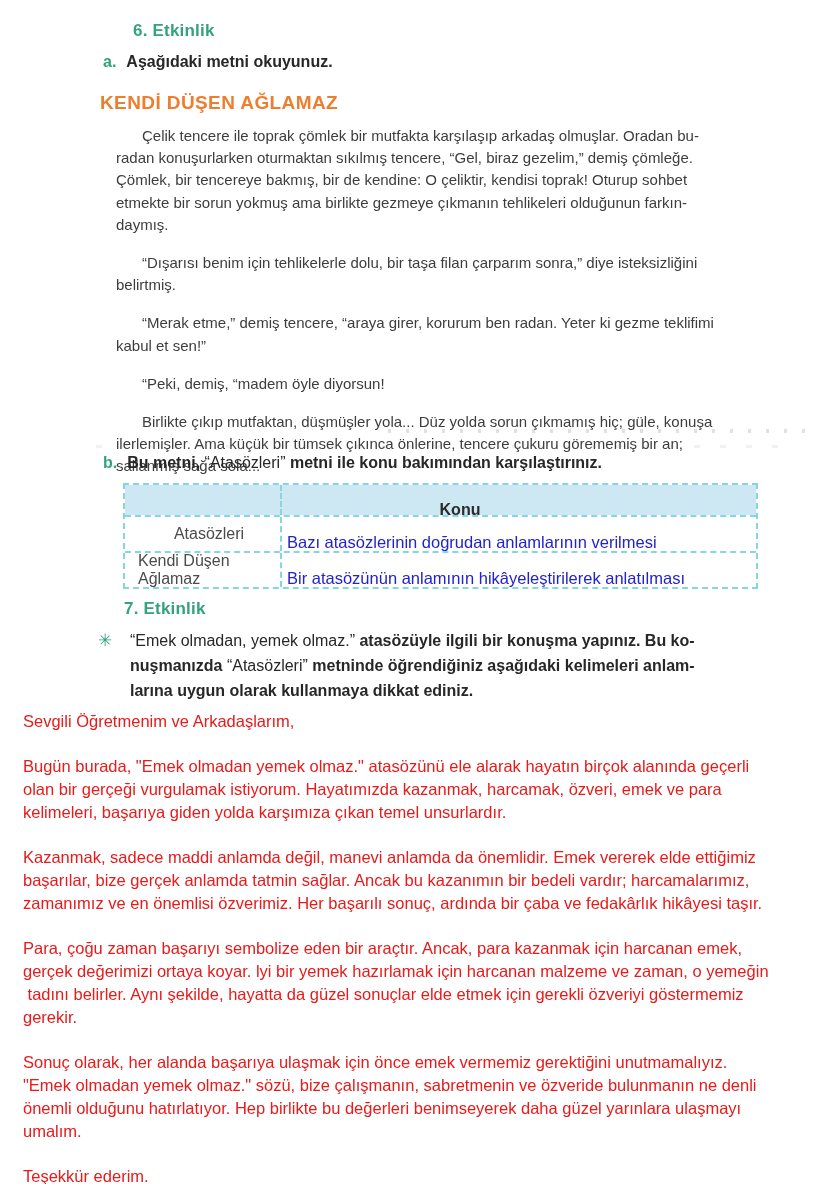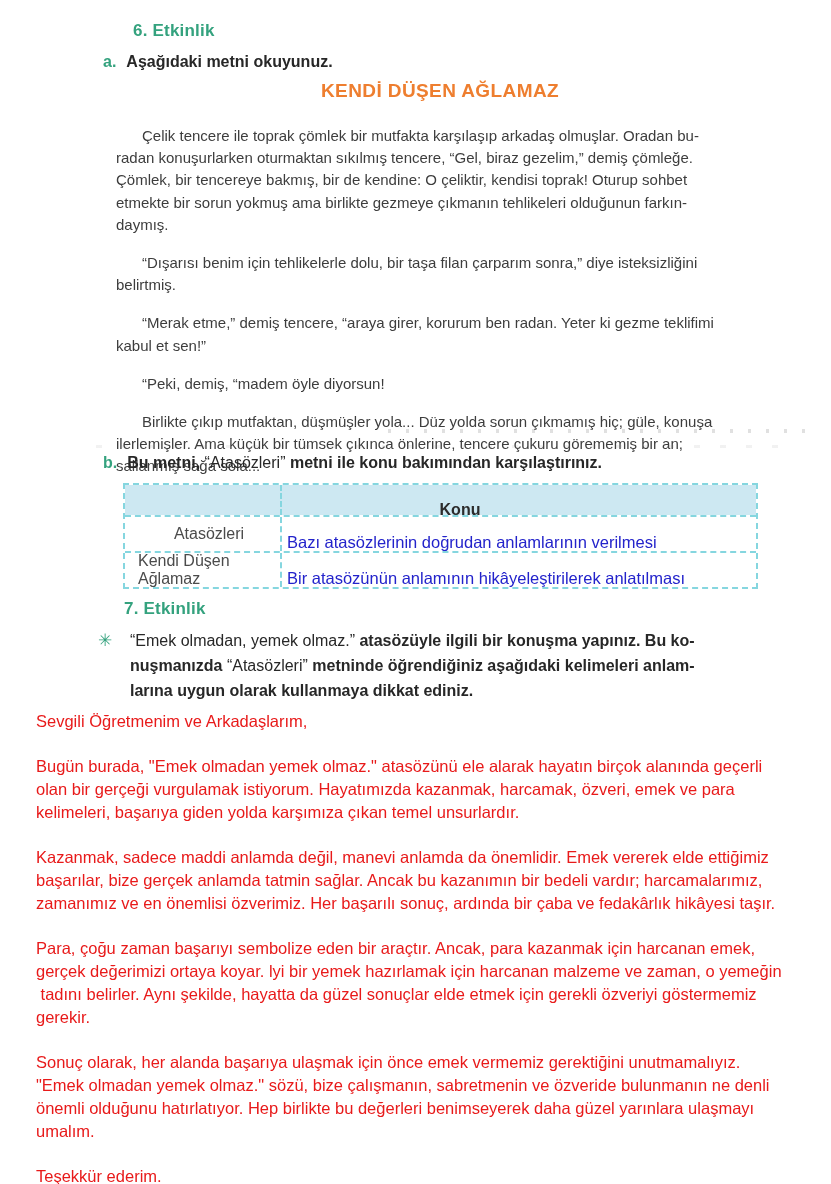--- a/index.html
+++ b/index.html
@@ -11,21 +11,21 @@
   .h6{left:133px;top:21px;}
   .h7{left:124px;top:599px;}
 
   .item-line{position:absolute;font-weight:bold;font-size:16px;color:#272727;}
   .item-a{left:103px;top:53px;}
   .item-b{left:103px;top:454px;}
   .marker{color:#34a27e;font-weight:bold;display:inline-block;margin-right:10px;}
   .q{font-weight:400;}
 
   .story-title{
-    position:absolute;left:100px;top:80px;width:680px;text-align:center;
+    position:absolute;left:100px;top:92px;width:680px;text-align:left;
     color:#ee7e2f;font-weight:bold;font-size:19px;letter-spacing:.4px;
   }
   .story{
     position:absolute;left:100px;top:109px;width:695px;
     font-size:15px;line-height:22.2px;color:#3d3d3d;
   }
   .story p{margin:16px;white-space:pre;text-indent:26px;}
 
   .erased-1{
     position:absolute;left:388px;top:429px;width:432px;height:4px;opacity:.18;
@@ -54,21 +54,21 @@
              font-family:"DejaVu Sans",sans-serif;}
   .star-text{
     position:absolute;left:130px;top:628px;width:648px;
     font-size:16px;line-height:25px;font-weight:bold;color:#272727;white-space:pre-line;
   }
 
   .letter{
     position:absolute;left:22px;top:710px;width:806px;
     color:#e81a1a;font-size:16.5px;line-height:23px;
   }
-  .letter p{margin:0 0 22px 14px;white-space:pre;}
+  .letter p{margin:0 0 22px 1px;white-space:pre;}
 </style>
 </head>
 <body>
 
 <div class="page">
 
   <div class="h-activity h6">6. Etkinlik</div>
 
   <div class="item-line item-a"><span class="marker">a.</span><span>Aşağıdaki metni okuyunuz.</span></div>
 

